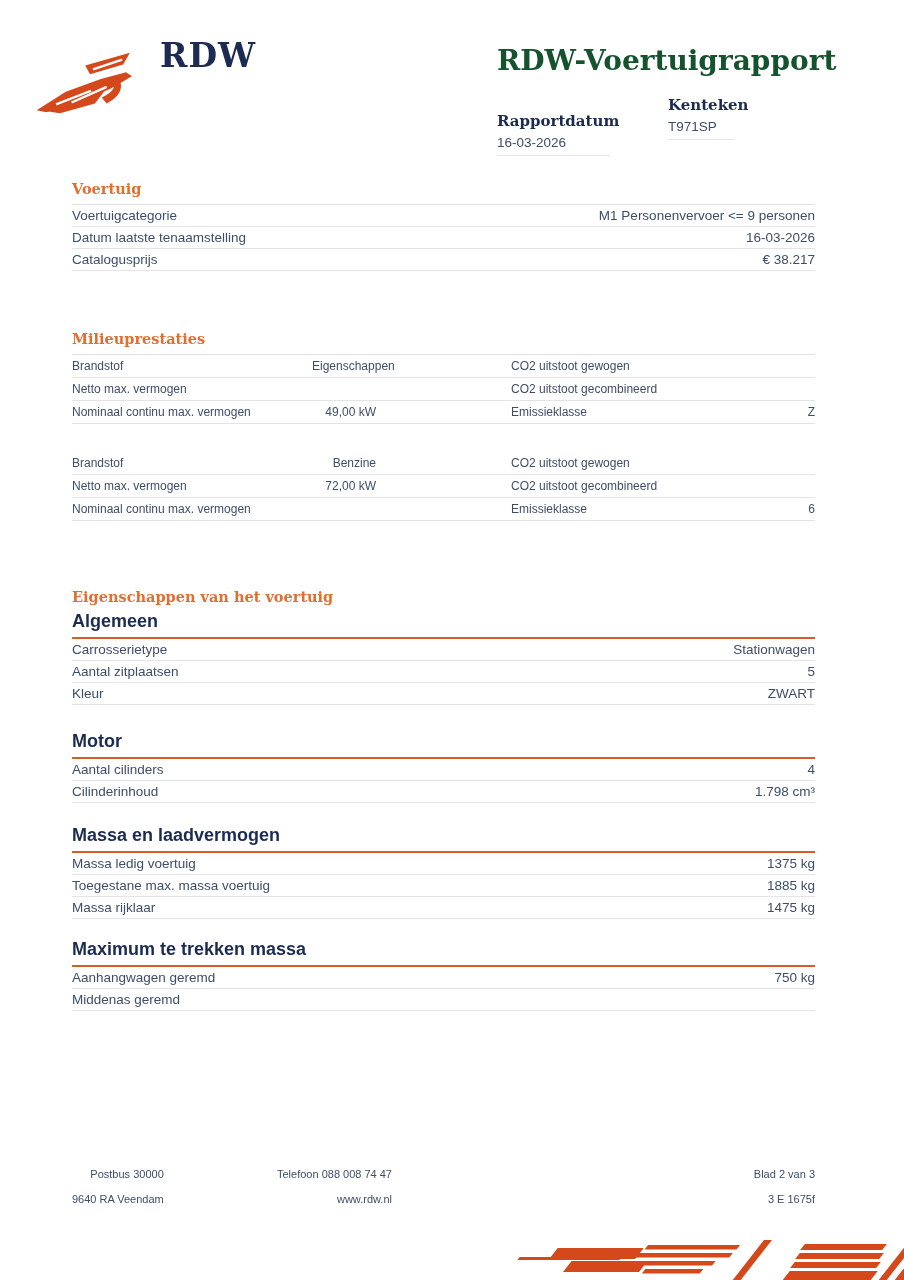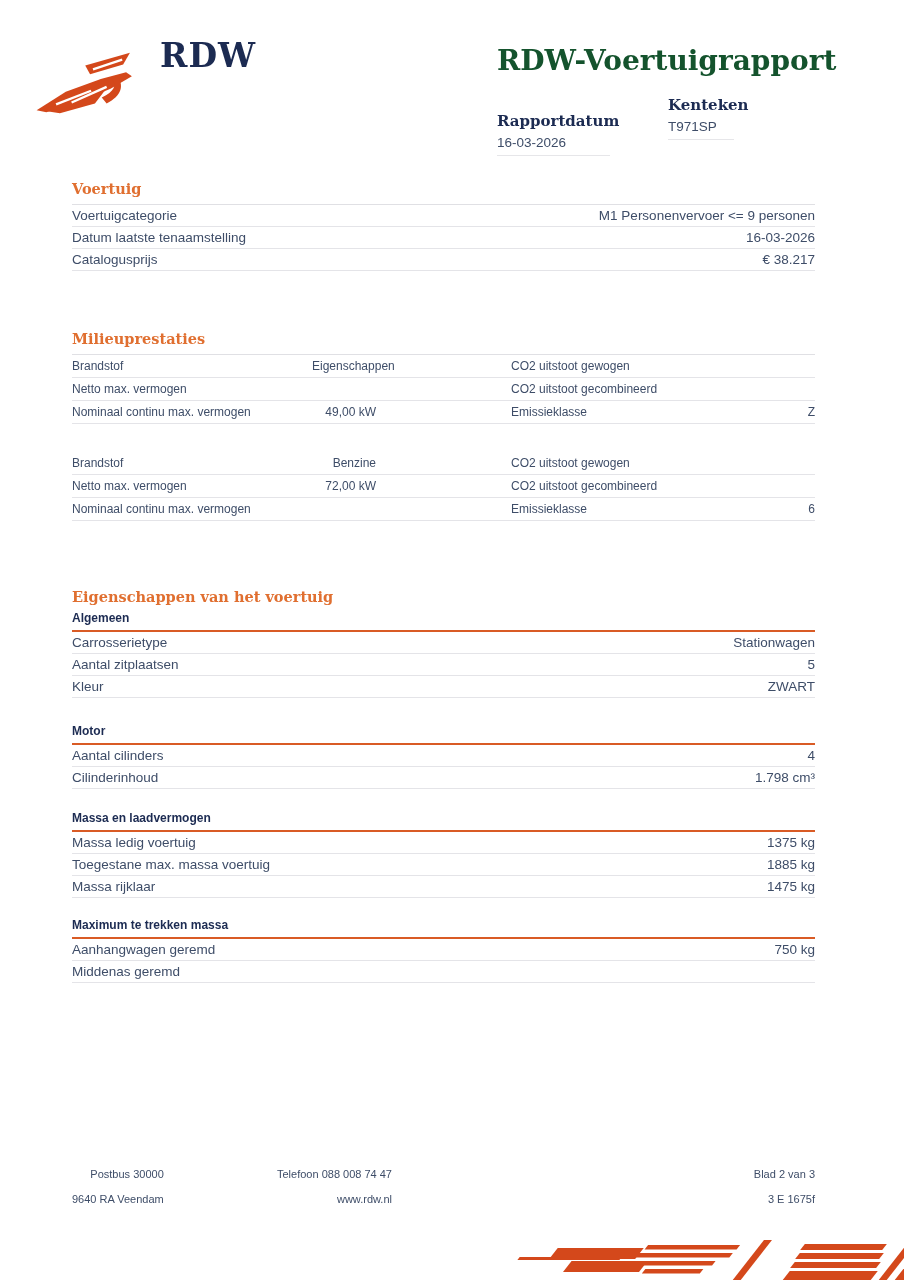--- a/index.html
+++ b/index.html
@@ -66,21 +66,21 @@
   }
   .mrow .m-l1 { width: 240px; }
   .mrow .m-v1 { width: 64px; text-align: right; }
   .mrow .m-l2 { width: 210px; margin-left: 135px; }
   .mrow .m-v2 { flex: 1; text-align: right; }
   .mblock2 { margin-top: 28px; }
 
   
   .subsec { margin-top: 0; }
   .subsec-title {
-    font-size: 12px; font-weight: bold; color: #1c2b52;
+    font-size: 18px; font-weight: bold; color: #1c2b52;
     padding-bottom: 5px; border-bottom: 2px solid #d95b25;
   }
   .gap26 { height: 26px; } .gap22 { height: 22px; } .gap20 { height: 20px; }
   .gap4  { height: 4px; }
 
   
   .footer-col { position: absolute; top: 1168px; font-size: 11px; color: #3e4d68; }
   .footer-col div { margin-bottom: 13px; text-align: right; }
   .footer-left { left: 72px; }
   .footer-mid { left: 277px; }

